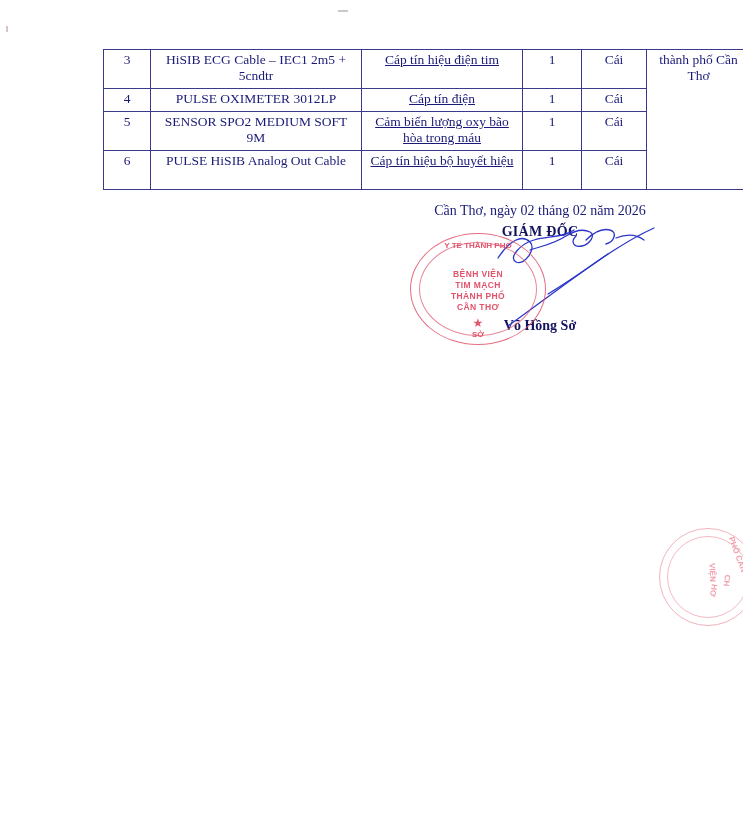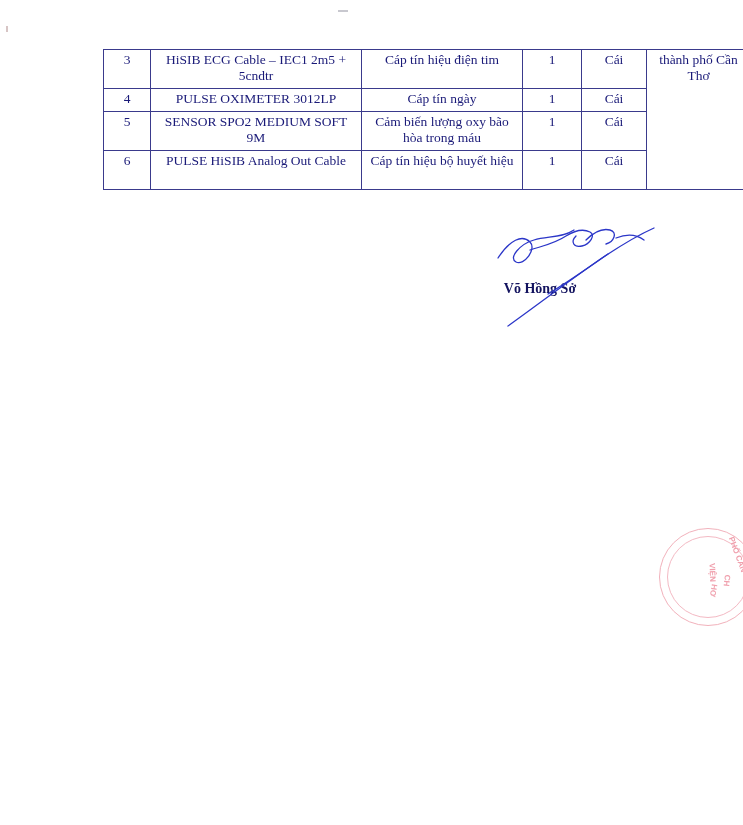--- a/index.html
+++ b/index.html
@@ -66,20 +66,21 @@
     vertical-align: middle;
   }
   td.c-name {
     width: 200px;
     text-align: center;
   }
   td.c-desc {
     width: 150px;
     text-align: center;
     vertical-align: middle;
+    text-decoration: underline;
   }
   td.c-qty {
     width: 48px;
     text-align: center;
     vertical-align: middle;
   }
   td.c-unit {
     width: 54px;
     text-align: center;
     vertical-align: middle;
@@ -243,21 +244,21 @@
           <td class="c-stt">3</td>
           <td class="c-name">HiSIB ECG Cable – IEC1 2m5 + 5cndtr</td>
           <td class="c-desc">Cáp tín hiệu điện tim</td>
           <td class="c-qty">1</td>
           <td class="c-unit">Cái</td>
           <td class="c-place" rowspan="4">thành phố Cần Thơ</td>
         </tr>
         <tr class="row-short">
           <td class="c-stt">4</td>
           <td class="c-name">PULSE OXIMETER 3012LP</td>
-          <td class="c-desc">Cáp tín ngày</td>
+          <td class="c-desc">Cáp tín điện</td>
           <td class="c-qty">1</td>
           <td class="c-unit">Cái</td>
         </tr>
         <tr class="row-tall">
           <td class="c-stt">5</td>
           <td class="c-name">SENSOR SPO2 MEDIUM SOFT 9M</td>
           <td class="c-desc">Cảm biến lượng oxy bão hòa trong máu</td>
           <td class="c-qty">1</td>
           <td class="c-unit">Cái</td>
         </tr>
@@ -266,34 +267,47 @@
           <td class="c-name">PULSE HiSIB Analog Out Cable</td>
           <td class="c-desc">Cáp tín hiệu bộ huyết hiệu</td>
           <td class="c-qty">1</td>
           <td class="c-unit">Cái</td>
         </tr>
       </tbody>
     </table>
   </div>
 
   <div class="sign-block">
+    <div class="sign-date">Cần Thơ, ngày 02 tháng 02 năm 2026</div>
+    <div class="sign-title">GIÁM ĐỐC</div>
     <div class="sign-name">Võ Hồng Sở</div>
   </div>
 
   <svg class="signature-svg" viewBox="0 0 200 130">
     <g fill="none" stroke="#2b36c8" stroke-width="1.3" stroke-linecap="round">
       <path d="M8,36 C20,18 32,12 40,20 C47,27 34,44 26,40 C18,36 30,22 44,18 C58,14 72,16 84,8"></path>
       <path d="M40,28 C52,24 64,22 76,14 C84,9 92,6 100,10 C106,13 100,22 92,24 C84,26 80,20 86,14"></path>
       <path d="M96,18 C104,10 112,6 120,8 C128,10 124,20 116,22"></path>
       <path d="M18,104 C46,84 80,58 112,36 C130,24 146,14 164,6"></path>
       <path d="M58,72 C78,60 98,46 118,32"></path>
       <path d="M126,16 C136,12 146,12 154,18"></path>
     </g>
   </svg>
 
+  <div class="stamp">
+    <div class="stamp-edge"></div>
+    <div class="stamp-edge inner"></div>
+    <div class="arc-top">Y TẾ  THÀNH PHỐ</div>
+    <div class="arc-bottom">SỞ</div>
+    <div class="stamp-text st-l1">BỆNH VIỆN</div>
+    <div class="stamp-text st-l2">TIM MẠCH</div>
+    <div class="stamp-text st-l3">THÀNH PHỐ</div>
+    <div class="stamp-text st-l4">CẦN THƠ</div>
+    <div class="stamp-star">★</div>
+  </div>
 
   <div class="stamp-faint">
     <div class="edge"></div>
     <div class="edge inner"></div>
     <div class="ft ft1">PHỐ CẦN</div>
     <div class="ft ft2">VIỆN</div>
     <div class="ft ft3">CH</div>
     <div class="ft ft4">HƠ</div>
   </div>
 

